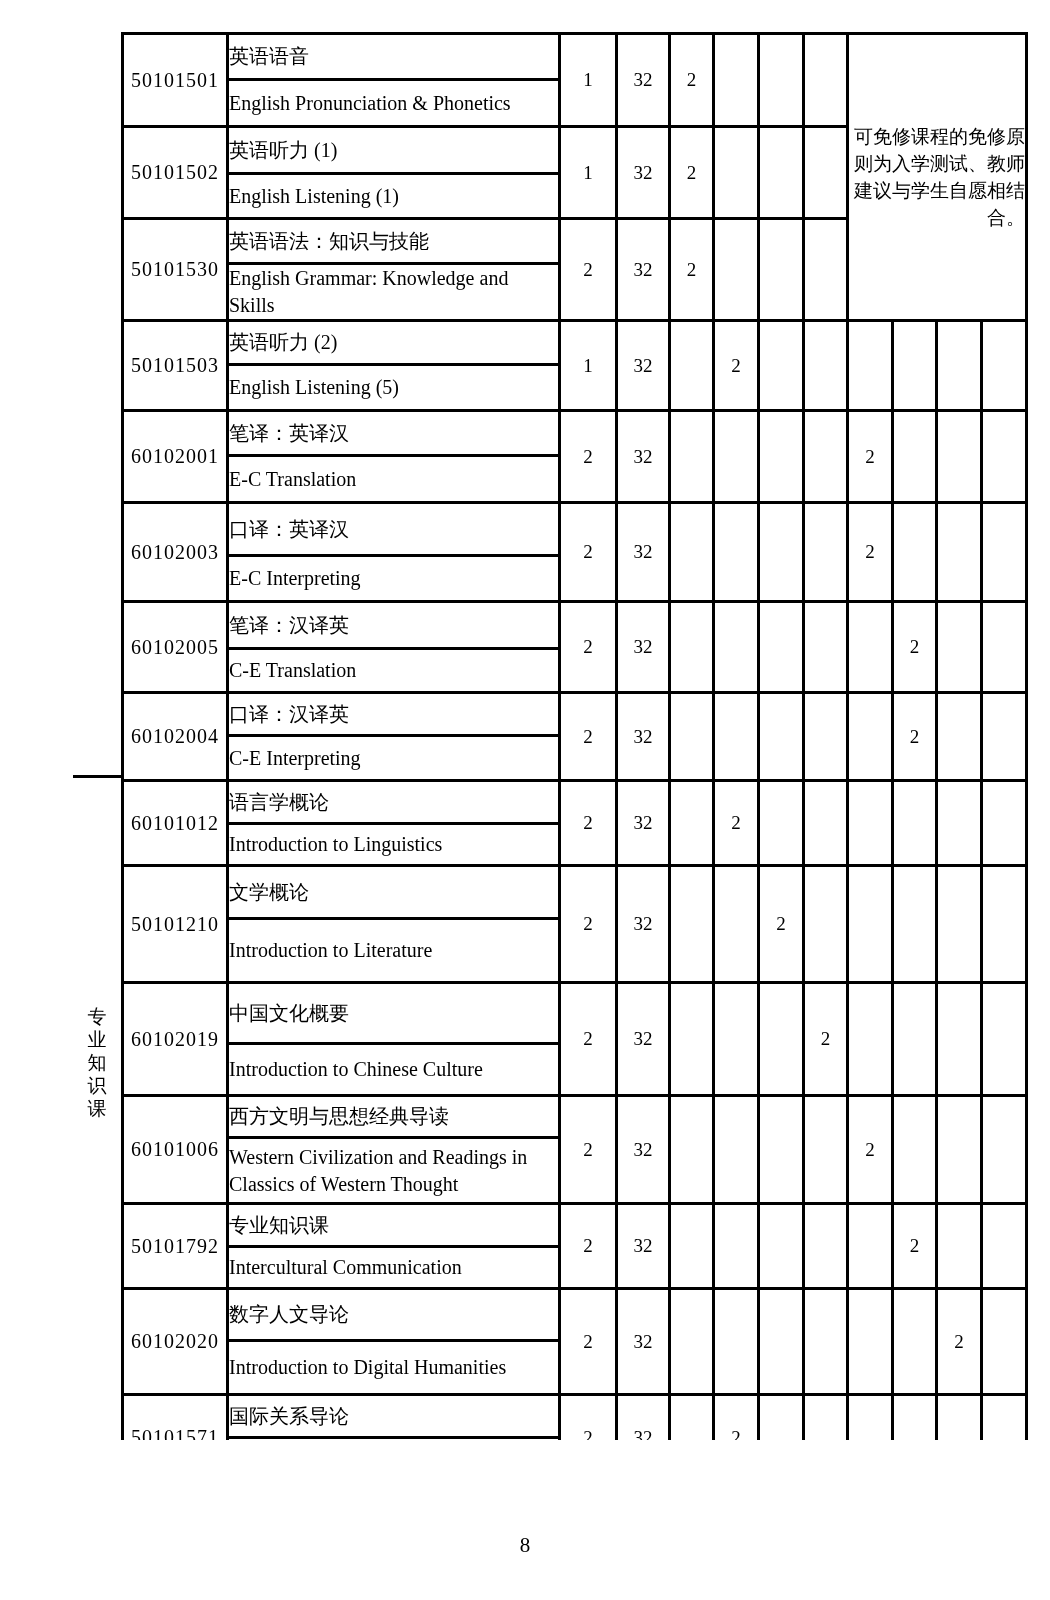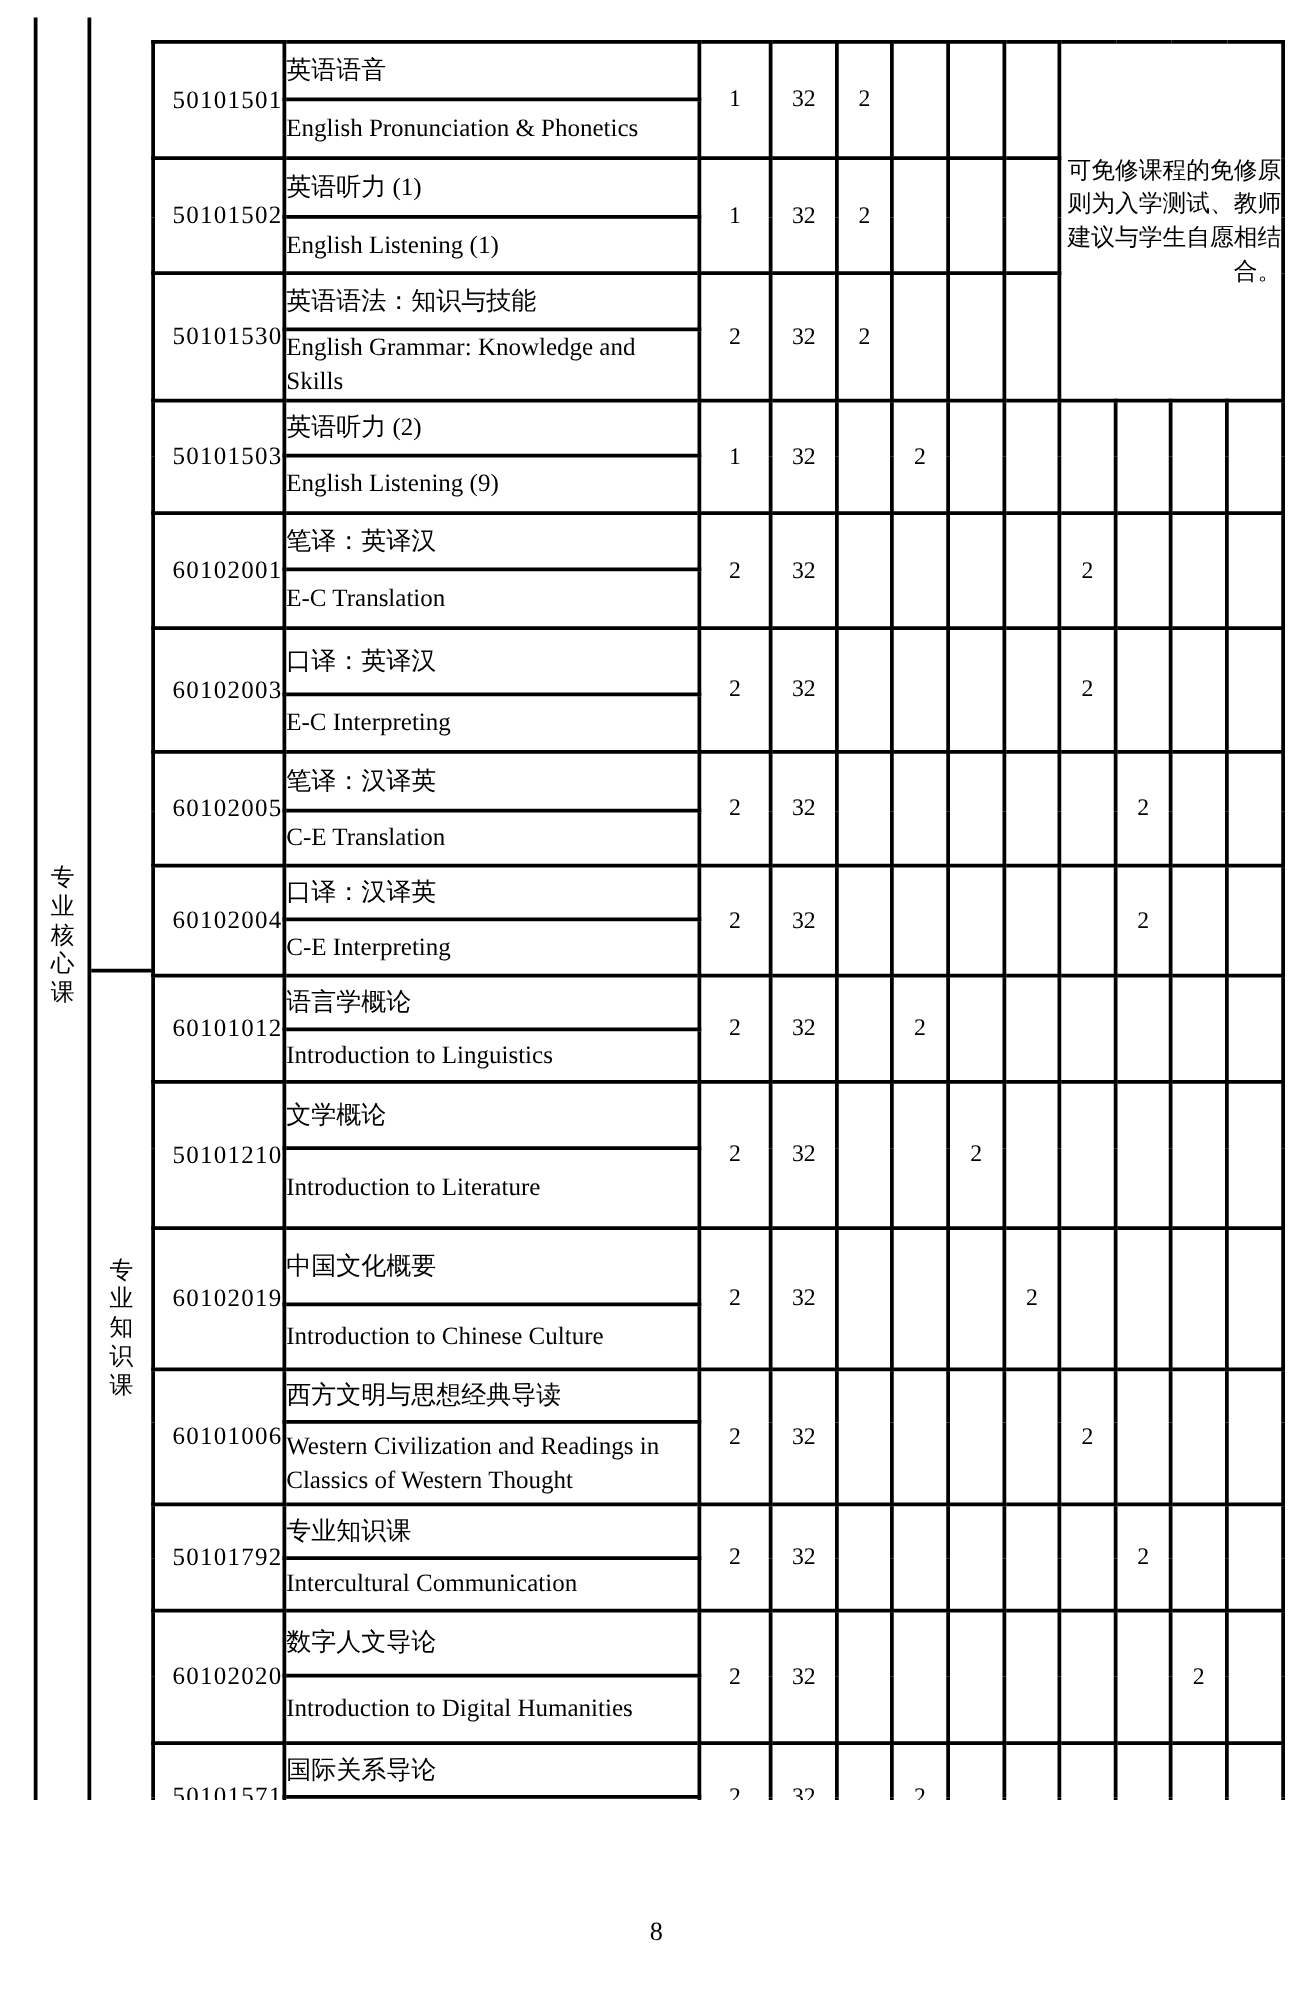--- a/index.html
+++ b/index.html
@@ -70,21 +70,21 @@
     border-collapse:collapse;
     table-layout:fixed;
   }
   #curriculum-table td{
     border:3px solid #000;
     vertical-align:middle;
     padding:0;
     overflow:hidden;
   }
   td.code{
-    text-align:right;
+    text-align:center;
     font-size:20px;
     letter-spacing:1px;
   }
   td.name{
     text-align:left;
     padding:2px 7px;
     font-size:20px;
     line-height:27px;
   }
   td.num{
@@ -107,25 +107,20 @@
     font-size:21px;
   }
 </style>
 </head>
 <body>
 
 <div id="page">
 
   <div id="table-clip">
 
-    <div id="catcol-core" class="catcol">
-      <div id="core-label" class="vlabel">
-        <span class="vtxt">专业核心课</span>
-      </div>
-    </div>
 
     <div id="catcol-knowledge" class="catcol">
       <div id="knowledge-label" class="vlabel">
         <span class="vtxt">专业知识课</span>
       </div>
     </div>
 
     <div id="catcol-split"></div>
 
     <table id="curriculum-table">
@@ -192,21 +187,21 @@
             <td class="num sem" rowspan="2"></td>
             <td class="num sem" rowspan="2">2</td>
             <td class="num sem" rowspan="2"></td>
             <td class="num sem" rowspan="2"></td>
             <td class="num sem" rowspan="2"></td>
             <td class="num sem" rowspan="2"></td>
             <td class="num sem" rowspan="2"></td>
             <td class="num sem" rowspan="2"></td>
           </tr>
           <tr style="height: 46px;">
-            <td class="name en">English Listening (9)</td>
+            <td class="name en">English Listening (5)</td>
           </tr>
           <tr style="height: 45px;">
             <td class="code" rowspan="2">60102001</td>
             <td class="name cn">笔译：英译汉</td>
             <td class="num" rowspan="2">2</td>
             <td class="num" rowspan="2">32</td>
             <td class="num sem" rowspan="2"></td>
             <td class="num sem" rowspan="2"></td>
             <td class="num sem" rowspan="2"></td>
             <td class="num sem" rowspan="2"></td>

